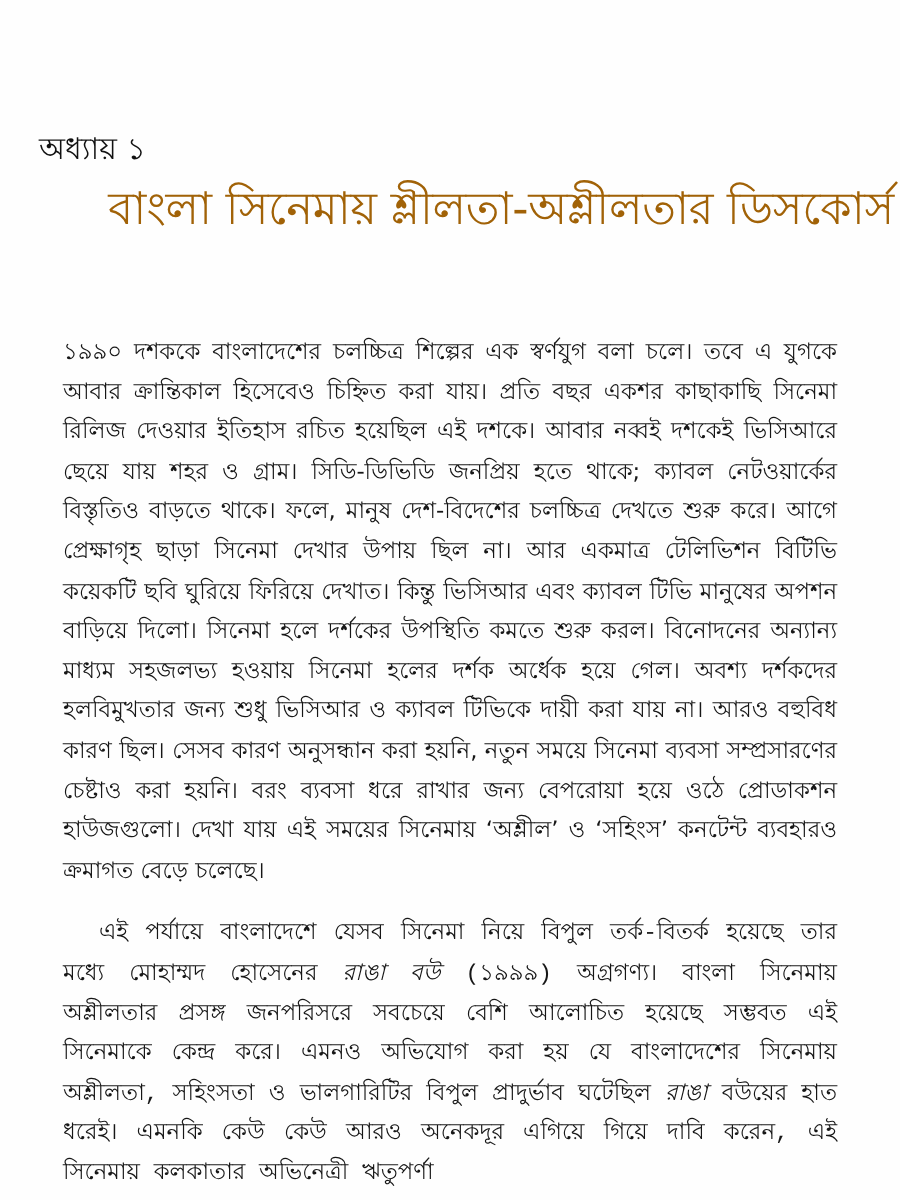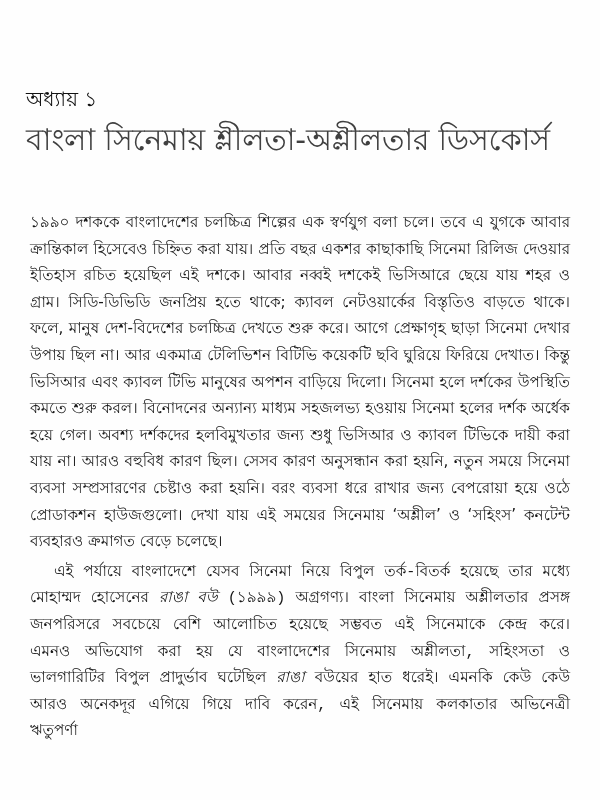--- a/index.html
+++ b/index.html
@@ -44,36 +44,37 @@
       line-height: 26px;
       color: #111;
     }
     .chapter-title {
       position: absolute;
       left: 26px;
       top: 118px;
       width: 570px;
       font-size: 30px;
       line-height: 44px;
-      color: #404040;
+      color: #a16207;
       white-space: nowrap;
       letter-spacing: -0.2px;
+      text-align: right;
     }
     .body-text {
       position: absolute;
       left: 26px;
       top: 205px;
       width: 548px;
       font-size: 15.2px;
       line-height: 26.6px;
       color: #161616;
       text-align: justify;
     }
     .para {
-      margin: 4px;
+      margin: 16px;
       padding: 0;
     }
     .para + .para {
       margin-top: 2px;
     }
     .para.indent {
       text-indent: 24px;
       font-family: Liberation Mono, monospace;
     }
     .italic {

